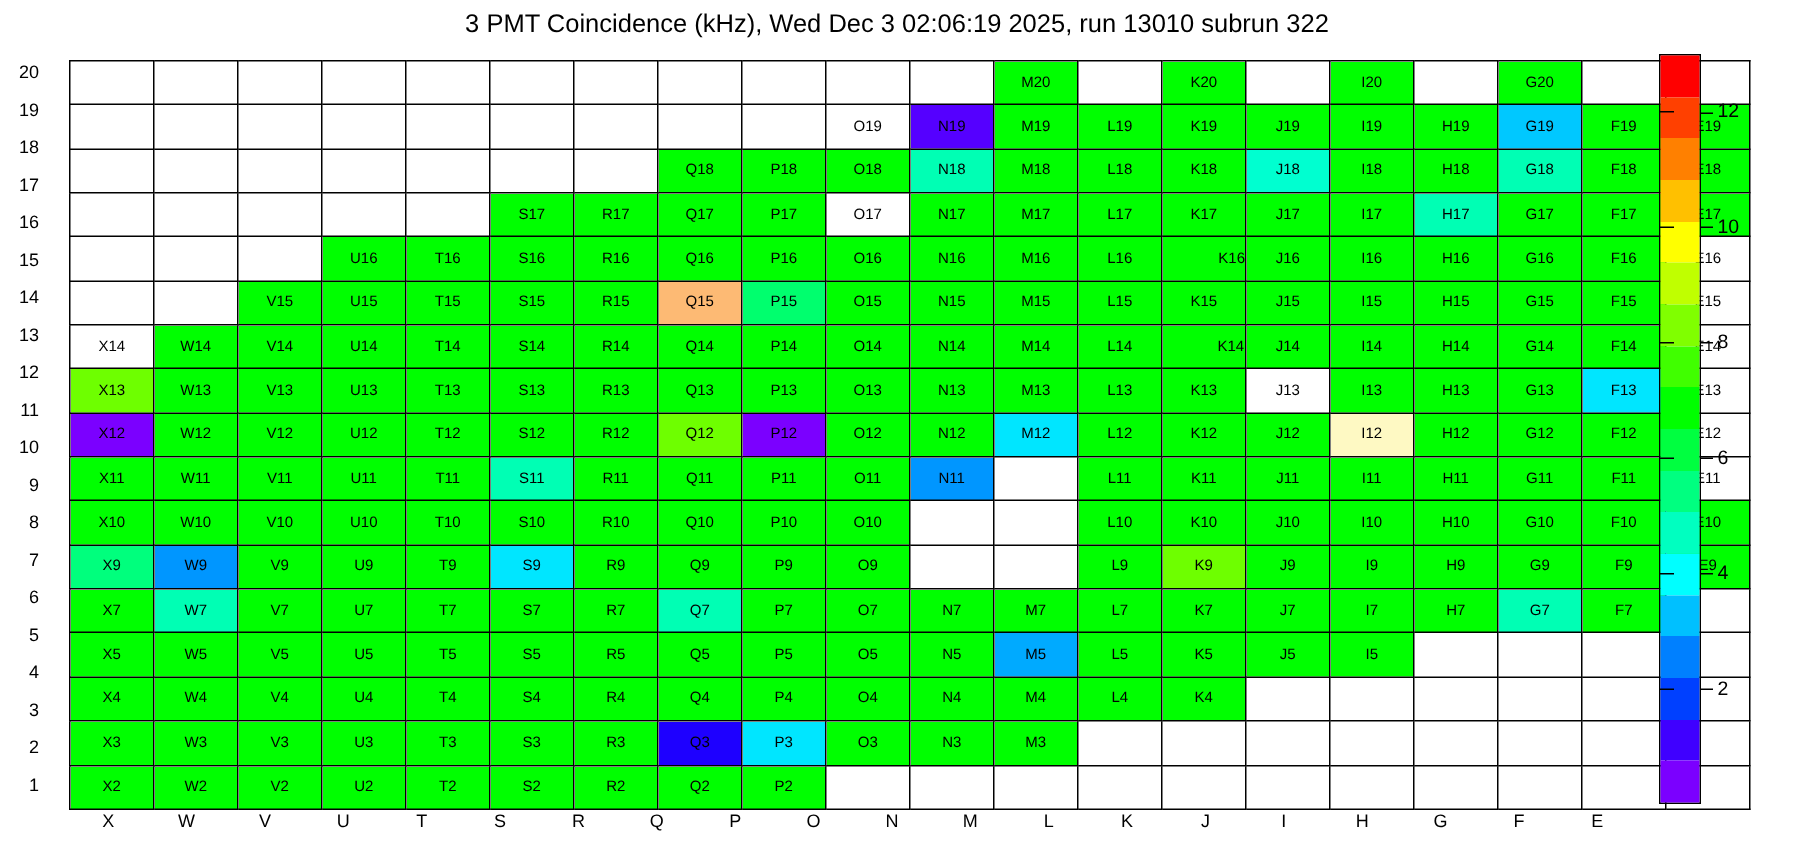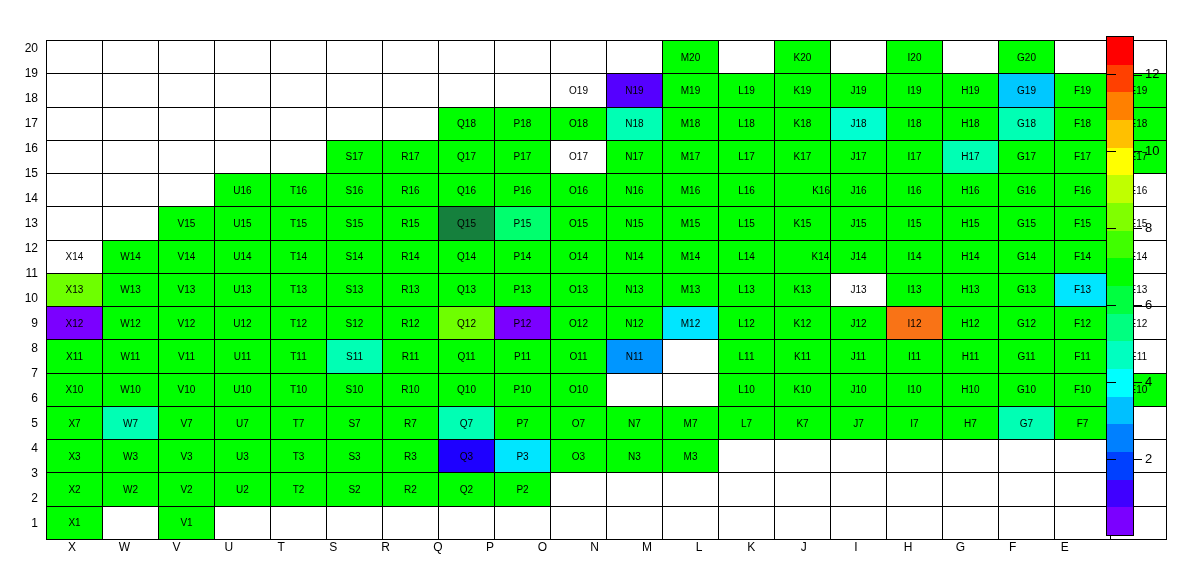--- a/index.html
+++ b/index.html
@@ -45,21 +45,21 @@
     width:55px;
     height:25px;
     overflow:hidden;
   }
   td.empty{border:1px solid #000;background:#ffffff;}
 
   
   #ylabels{position:absolute;left:0;top:36px;width:42px;height:500px;}
   #ylabels div{
     position:absolute;
-    right:4px;
+    right:16px;
     font-size:12px;
     color:#000;
     text-align:left;
     height:25px;
     line-height:25px;
   }
 
   
   #xlabels{position:absolute;left:46px;top:538px;width:1045px;height:18px;}
   #xlabels div{
@@ -104,20 +104,21 @@
     position:absolute;
     left:1106px;
     width:10px;height:1px;background:#000;
   }
 </style>
 </head>
 <body>
 
 <div id="root">
 
+  <div id="title">3 PMT Coincidence (kHz), Wed Dec  3 02:06:19 2025, run 13010 subrun 322</div>
 
   <div id="ylabels">
       <div style="top: 0px;">20</div>
       <div style="top: 25px;">19</div>
       <div style="top: 50px;">18</div>
       <div style="top: 75px;">17</div>
       <div style="top: 100px;">16</div>
       <div style="top: 125px;">15</div>
       <div style="top: 150px;">14</div>
       <div style="top: 175px;">13</div>
@@ -249,21 +250,21 @@
             <td style="background: rgb(255, 255, 255);">E16</td>
           </tr>
           <tr>
             <td class="empty"></td>
             <td class="empty"></td>
             <td style="background: rgb(0, 255, 0);">V15</td>
             <td style="background: rgb(0, 255, 0);">U15</td>
             <td style="background: rgb(0, 255, 0);">T15</td>
             <td style="background: rgb(0, 255, 0);">S15</td>
             <td style="background: rgb(0, 255, 0);">R15</td>
-            <td style="background: #15803d;">Q15</td>
+            <td style="background: #fdba74;">Q15</td>
             <td style="background: rgb(0, 255, 110);">P15</td>
             <td style="background: rgb(0, 255, 0);">O15</td>
             <td style="background: rgb(0, 255, 0);">N15</td>
             <td style="background: rgb(0, 255, 0);">M15</td>
             <td style="background: rgb(0, 255, 0);">L15</td>
             <td style="background: rgb(0, 255, 0);">K15</td>
             <td style="background: rgb(0, 255, 0);">J15</td>
             <td style="background: rgb(0, 255, 0);">I15</td>
             <td style="background: rgb(0, 255, 0);">H15</td>
             <td style="background: rgb(0, 255, 0);">G15</td>
@@ -323,21 +324,21 @@
             <td style="background: rgb(0, 255, 0);">S12</td>
             <td style="background: rgb(0, 255, 0);">R12</td>
             <td style="background: rgb(110, 255, 0);">Q12</td>
             <td style="background: rgb(123, 0, 255);">P12</td>
             <td style="background: rgb(0, 255, 0);">O12</td>
             <td style="background: rgb(0, 255, 0);">N12</td>
             <td style="background: rgb(0, 230, 255);">M12</td>
             <td style="background: rgb(0, 255, 0);">L12</td>
             <td style="background: rgb(0, 255, 0);">K12</td>
             <td style="background: rgb(0, 255, 0);">J12</td>
-            <td style="background: #f97316;">I12</td>
+            <td style="background: #fef9c3;">I12</td>
             <td style="background: rgb(0, 255, 0);">H12</td>
             <td style="background: rgb(0, 255, 0);">G12</td>
             <td style="background: rgb(0, 255, 0);">F12</td>
             <td style="background: rgb(255, 255, 255);">E12</td>
           </tr>
           <tr>
             <td style="background: rgb(0, 255, 0);">X11</td>
             <td style="background: rgb(0, 255, 0);">W11</td>
             <td style="background: rgb(0, 255, 0);">V11</td>
             <td style="background: rgb(0, 255, 0);">U11</td>
@@ -374,20 +375,42 @@
             <td style="background: rgb(0, 255, 0);">L10</td>
             <td style="background: rgb(0, 255, 0);">K10</td>
             <td style="background: rgb(0, 255, 0);">J10</td>
             <td style="background: rgb(0, 255, 0);">I10</td>
             <td style="background: rgb(0, 255, 0);">H10</td>
             <td style="background: rgb(0, 255, 0);">G10</td>
             <td style="background: rgb(0, 255, 0);">F10</td>
             <td style="background: rgb(0, 255, 0);">E10</td>
           </tr>
           <tr>
+            <td style="background: rgb(0, 255, 125);">X9</td>
+            <td style="background: rgb(0, 150, 255);">W9</td>
+            <td style="background: rgb(0, 255, 0);">V9</td>
+            <td style="background: rgb(0, 255, 0);">U9</td>
+            <td style="background: rgb(0, 255, 0);">T9</td>
+            <td style="background: rgb(0, 230, 255);">S9</td>
+            <td style="background: rgb(0, 255, 0);">R9</td>
+            <td style="background: rgb(0, 255, 0);">Q9</td>
+            <td style="background: rgb(0, 255, 0);">P9</td>
+            <td style="background: rgb(0, 255, 0);">O9</td>
+            <td class="empty"></td>
+            <td class="empty"></td>
+            <td style="background: rgb(0, 255, 0);">L9</td>
+            <td style="background: rgb(110, 255, 0);">K9</td>
+            <td style="background: rgb(0, 255, 0);">J9</td>
+            <td style="background: rgb(0, 255, 0);">I9</td>
+            <td style="background: rgb(0, 255, 0);">H9</td>
+            <td style="background: rgb(0, 255, 0);">G9</td>
+            <td style="background: rgb(0, 255, 0);">F9</td>
+            <td style="background: rgb(0, 255, 0);">E9</td>
+          </tr>
+          <tr>
             <td style="background: rgb(0, 255, 0);">X7</td>
             <td style="background: rgb(0, 255, 180);">W7</td>
             <td style="background: rgb(0, 255, 0);">V7</td>
             <td style="background: rgb(0, 255, 0);">U7</td>
             <td style="background: rgb(0, 255, 0);">T7</td>
             <td style="background: rgb(0, 255, 0);">S7</td>
             <td style="background: rgb(0, 255, 0);">R7</td>
             <td style="background: rgb(0, 255, 180);">Q7</td>
             <td style="background: rgb(0, 255, 0);">P7</td>
             <td style="background: rgb(0, 255, 0);">O7</td>
@@ -396,20 +419,64 @@
             <td style="background: rgb(0, 255, 0);">L7</td>
             <td style="background: rgb(0, 255, 0);">K7</td>
             <td style="background: rgb(0, 255, 0);">J7</td>
             <td style="background: rgb(0, 255, 0);">I7</td>
             <td style="background: rgb(0, 255, 0);">H7</td>
             <td style="background: rgb(0, 255, 180);">G7</td>
             <td style="background: rgb(0, 255, 0);">F7</td>
             <td class="empty"></td>
           </tr>
           <tr>
+            <td style="background: rgb(0, 255, 0);">X5</td>
+            <td style="background: rgb(0, 255, 0);">W5</td>
+            <td style="background: rgb(0, 255, 0);">V5</td>
+            <td style="background: rgb(0, 255, 0);">U5</td>
+            <td style="background: rgb(0, 255, 0);">T5</td>
+            <td style="background: rgb(0, 255, 0);">S5</td>
+            <td style="background: rgb(0, 255, 0);">R5</td>
+            <td style="background: rgb(0, 255, 0);">Q5</td>
+            <td style="background: rgb(0, 255, 0);">P5</td>
+            <td style="background: rgb(0, 255, 0);">O5</td>
+            <td style="background: rgb(0, 255, 0);">N5</td>
+            <td style="background: rgb(0, 170, 255);">M5</td>
+            <td style="background: rgb(0, 255, 0);">L5</td>
+            <td style="background: rgb(0, 255, 0);">K5</td>
+            <td style="background: rgb(0, 255, 0);">J5</td>
+            <td style="background: rgb(0, 255, 0);">I5</td>
+            <td class="empty"></td>
+            <td class="empty"></td>
+            <td class="empty"></td>
+            <td class="empty"></td>
+          </tr>
+          <tr>
+            <td style="background: rgb(0, 255, 0);">X4</td>
+            <td style="background: rgb(0, 255, 0);">W4</td>
+            <td style="background: rgb(0, 255, 0);">V4</td>
+            <td style="background: rgb(0, 255, 0);">U4</td>
+            <td style="background: rgb(0, 255, 0);">T4</td>
+            <td style="background: rgb(0, 255, 0);">S4</td>
+            <td style="background: rgb(0, 255, 0);">R4</td>
+            <td style="background: rgb(0, 255, 0);">Q4</td>
+            <td style="background: rgb(0, 255, 0);">P4</td>
+            <td style="background: rgb(0, 255, 0);">O4</td>
+            <td style="background: rgb(0, 255, 0);">N4</td>
+            <td style="background: rgb(0, 255, 0);">M4</td>
+            <td style="background: rgb(0, 255, 0);">L4</td>
+            <td style="background: rgb(0, 255, 0);">K4</td>
+            <td class="empty"></td>
+            <td class="empty"></td>
+            <td class="empty"></td>
+            <td class="empty"></td>
+            <td class="empty"></td>
+            <td class="empty"></td>
+          </tr>
+          <tr>
             <td style="background: rgb(0, 255, 0);">X3</td>
             <td style="background: rgb(0, 255, 0);">W3</td>
             <td style="background: rgb(0, 255, 0);">V3</td>
             <td style="background: rgb(0, 255, 0);">U3</td>
             <td style="background: rgb(0, 255, 0);">T3</td>
             <td style="background: rgb(0, 255, 0);">S3</td>
             <td style="background: rgb(0, 255, 0);">R3</td>
             <td style="background: rgb(30, 0, 255);">Q3</td>
             <td style="background: rgb(0, 230, 255);">P3</td>
             <td style="background: rgb(0, 255, 0);">O3</td>
@@ -427,42 +494,20 @@
           <tr>
             <td style="background: rgb(0, 255, 0);">X2</td>
             <td style="background: rgb(0, 255, 0);">W2</td>
             <td style="background: rgb(0, 255, 0);">V2</td>
             <td style="background: rgb(0, 255, 0);">U2</td>
             <td style="background: rgb(0, 255, 0);">T2</td>
             <td style="background: rgb(0, 255, 0);">S2</td>
             <td style="background: rgb(0, 255, 0);">R2</td>
             <td style="background: rgb(0, 255, 0);">Q2</td>
             <td style="background: rgb(0, 255, 0);">P2</td>
-            <td class="empty"></td>
-            <td class="empty"></td>
-            <td class="empty"></td>
-            <td class="empty"></td>
-            <td class="empty"></td>
-            <td class="empty"></td>
-            <td class="empty"></td>
-            <td class="empty"></td>
-            <td class="empty"></td>
-            <td class="empty"></td>
-            <td class="empty"></td>
-          </tr>
-          <tr>
-            <td style="background: rgb(0, 255, 0);">X1</td>
-            <td class="empty"></td>
-            <td style="background: rgb(0, 255, 0);">V1</td>
-            <td class="empty"></td>
-            <td class="empty"></td>
-            <td class="empty"></td>
-            <td class="empty"></td>
-            <td class="empty"></td>
-            <td class="empty"></td>
             <td class="empty"></td>
             <td class="empty"></td>
             <td class="empty"></td>
             <td class="empty"></td>
             <td class="empty"></td>
             <td class="empty"></td>
             <td class="empty"></td>
             <td class="empty"></td>
             <td class="empty"></td>
             <td class="empty"></td>

